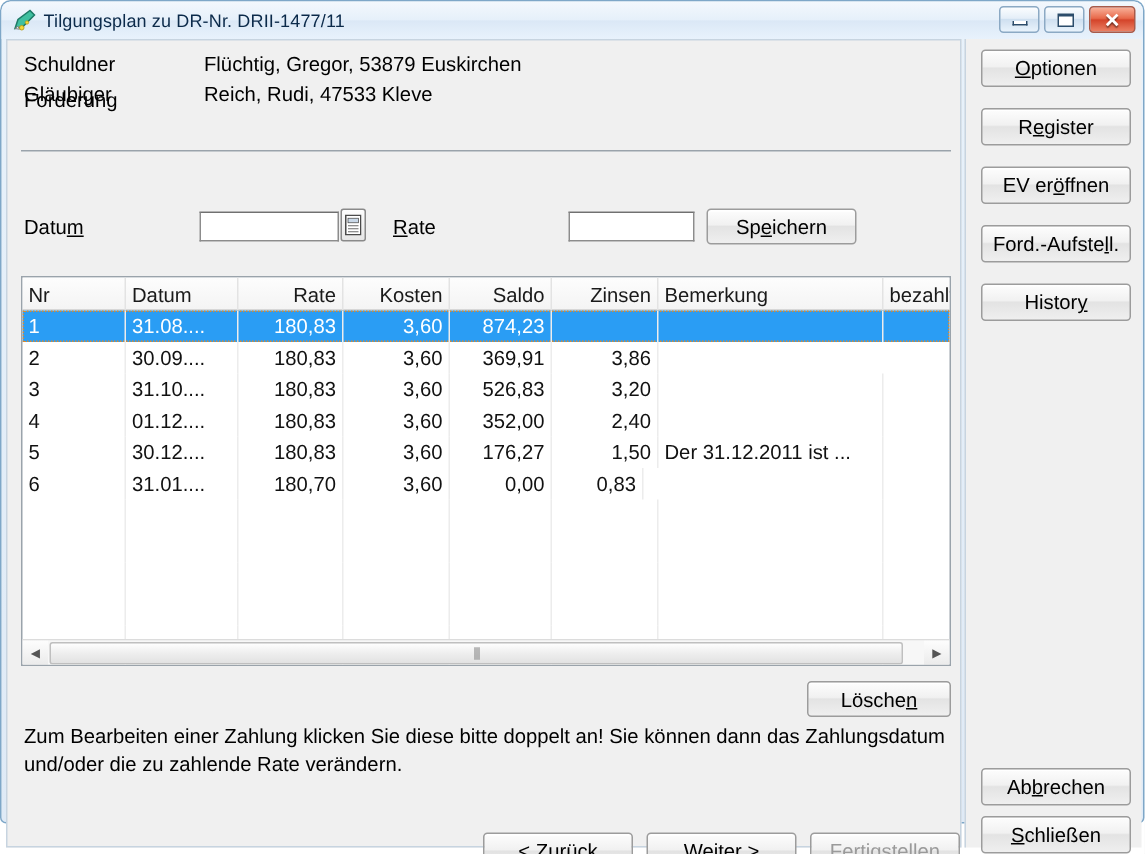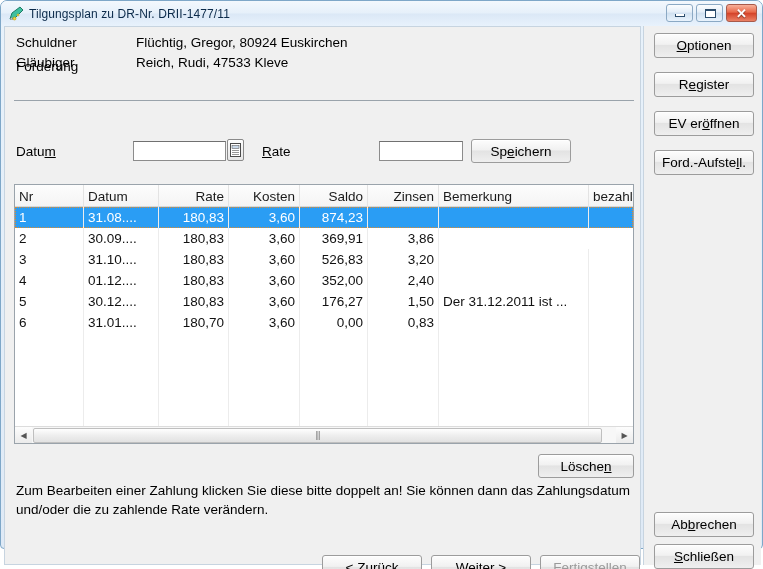--- a/index.html
+++ b/index.html
@@ -223,21 +223,21 @@
         </div>
       <div class="winbtn close">
           <span class="closeglyph">✕</span>
         </div>
     </div>
   </div>
 
   <div id="content">
 
     <div class="info-row info-label" style="top:8px">Schuldner</div>
-    <div class="info-row info-value" style="top:8px">Flüchtig, Gregor, 80924 Euskirchen</div>
+    <div class="info-row info-value" style="top:8px">Flüchtig, Gregor, 53879 Euskirchen</div>
     <div class="info-row info-label" style="top:28px">Gläubiger</div>
     <div class="info-row info-value" style="top:28px">Reich, Rudi, 47533 Kleve</div>
     <div class="info-row info-label" style="top:32px">Forderung</div>
 
     <hr class="sep" style="top:73px">
 
     <div class="fld-label" style="left:11px; top:117px"><span class="fl">Datu<u>m</u></span></div>
     <input class="textbox" id="datumbox" type="text" value="" style="">
     <div id="datumspin">
       <svg width="11" height="14" viewBox="0 0 11 14">
@@ -317,21 +317,21 @@
             <div class="td right" style="left: 353px; width: 71px;">1,50</div>
             <div class="td left" style="left: 424px; width: 150px;">Der 31.12.2011 ist ...</div>
             <div class="td left" style="left: 574px; width: 46px;"></div>
           </div>
           <div class="trow">
             <div class="td left" style="left: 0px; width: 69px;">6</div>
             <div class="td left" style="left: 69px; width: 75px;">31.01....</div>
             <div class="td right" style="left: 144px; width: 70px;">180,70</div>
             <div class="td right" style="left: 214px; width: 71px;">3,60</div>
             <div class="td right" style="left: 285px; width: 68px;">0,00</div>
-            <div class="td right" style="left: 353px; width: 71px; text-align: right;">0,83</div>
+            <div class="td right" style="left: 343px; width: 71px; text-align: right;">0,83</div>
             <div class="td left" style="left: 424px; width: 150px;"></div>
             <div class="td left" style="left: 574px; width: 46px;"></div>
           </div>
           <div class="grid-empty">
             <div class="cell" style="left: 0px; width: 69px;"></div>
             <div class="cell" style="left: 69px; width: 75px;"></div>
             <div class="cell" style="left: 144px; width: 70px;"></div>
             <div class="cell" style="left: 214px; width: 71px;"></div>
             <div class="cell" style="left: 285px; width: 68px;"></div>
             <div class="cell" style="left: 353px; width: 71px;"></div>
@@ -421,20 +421,23 @@
       </div>
     <div class="btn" style="left:10px; top:46px;  width:100px; height:25px">
         <span>R<u>e</u>gister</span>
       </div>
     <div class="btn" style="left:10px; top:85px;  width:100px; height:25px">
         <span>EV er<u>ö</u>ffnen</span>
       </div>
     <div class="btn" style="left:10px; top:124px; width:100px; height:25px">
         <span>Ford.-Aufste<u>l</u>l.</span>
       </div>
+    <div class="btn" style="left:10px; top:163px; width:100px; height:25px">
+        <span>Histor<u>y</u></span>
+      </div>
 
     <div class="btn" style="left:10px; top:486px; width:100px; height:25px">
         <span>Ab<u>b</u>rechen</span>
       </div>
     <div class="btn" style="left:10px; top:518px; width:100px; height:25px">
         <span><u>S</u>chließen</span>
       </div>
   </div>
 
 </div>

